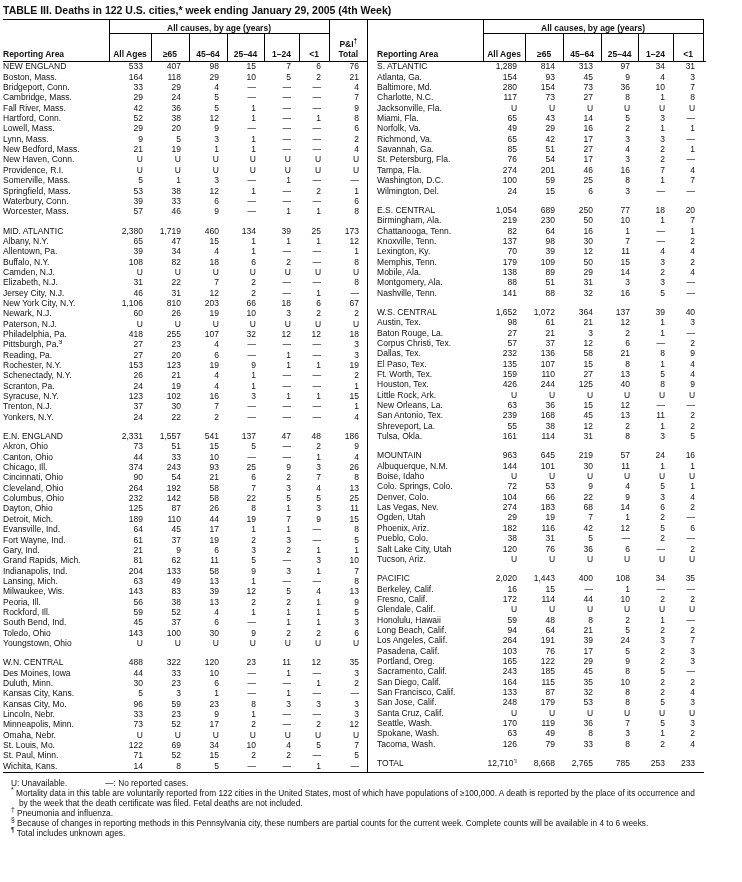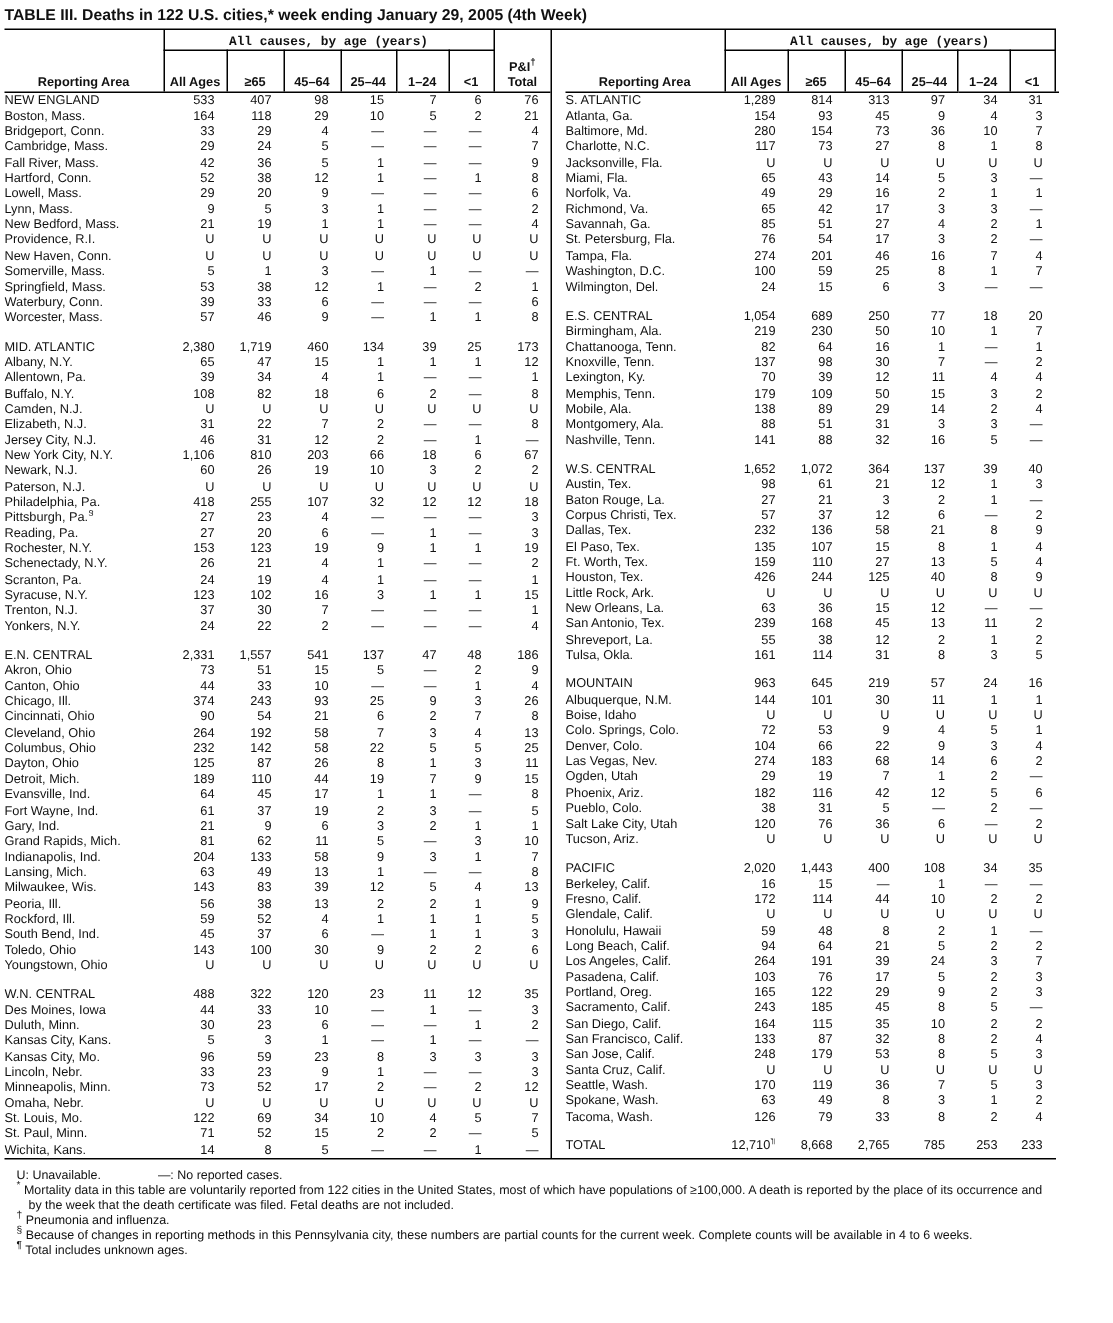--- a/index.html
+++ b/index.html
@@ -13,24 +13,24 @@
   .half{box-sizing:border-box;}
   .half.left{width:366px;}
   .half.right{width:371px;border-left:1px solid #000;padding-left:9px;}
   table.tbl{border-collapse:collapse;table-layout:fixed;width:362px;font-size:8.5px;color:#111;}
   .half.left table.tbl{width:364px;}
   col.c-ra{width:106px;}
   col.c-n1{width:42px;}col.c-n2{width:38px;}col.c-n3{width:38px;}
   col.c-n4{width:37px;}col.c-n5{width:35px;}col.c-n6{width:30px;}col.c-n7{width:38px;}
   thead th{font-weight:bold;padding:0;vertical-align:bottom;line-height:9.5px;}
   tr.group-row th{height:13px;}
-  tr.group-row th.group{border-left:1px solid #000;border-right:1px solid #000;border-bottom:1px solid #000;font-size:8.5px;font-family:Liberation Mono, monospace;}
+  tr.group-row th.group{border-left:1px solid #000;border-right:1px solid #000;border-bottom:1px solid #000;font-size:8.5px;}
   tr.group-row th.h-blank-pi.edge,tr.cols-row th.edge{border-right:1px solid #000;}
   tr.cols-row th{border-bottom:1px solid #000;height:25px;padding-bottom:2px;}
-  tr.cols-row th.ra{text-align:center;}
+  tr.cols-row th.ra{text-align:left;}
   tr.cols-row th.numh{border-left:1px solid #000;text-align:center;}
   tbody td{padding:0;height:10.35px;line-height:9.6px;font-size:8.5px;white-space:nowrap;overflow:hidden;}
   tbody td.ra{text-align:left;}
   tbody td.num{text-align:right;padding-right:8px;}
   tbody tr.gap td{height:9px;}
   sup{font-size:6.5px;line-height:0;}
   .footnotes{margin-top:5px;font-size:8.3px;line-height:10px;color:#111;}
   .legend span.l2{margin-left:38px;}
   .note{padding-left:16px;text-indent:-8px;margin:0;}
   .note sup{font-size:6.8px;}
@@ -157,31 +157,31 @@
               <td class="ra">New Bedford, Mass.</td>
               <td class="num">21</td>
               <td class="num">19</td>
               <td class="num">1</td>
               <td class="num">1</td>
               <td class="num">—</td>
               <td class="num">—</td>
               <td class="num">4</td>
             </tr>
             <tr>
+              <td class="ra">New Haven, Conn.</td>
+              <td class="num">U</td>
+              <td class="num">U</td>
+              <td class="num">U</td>
+              <td class="num">U</td>
+              <td class="num">U</td>
+              <td class="num">U</td>
+              <td class="num">U</td>
+            </tr>
+            <tr>
               <td class="ra">Providence, R.I.</td>
-              <td class="num">U</td>
-              <td class="num">U</td>
-              <td class="num">U</td>
-              <td class="num">U</td>
-              <td class="num">U</td>
-              <td class="num">U</td>
-              <td class="num">U</td>
-            </tr>
-            <tr>
-              <td class="ra">New Haven, Conn.</td>
               <td class="num">U</td>
               <td class="num">U</td>
               <td class="num">U</td>
               <td class="num">U</td>
               <td class="num">U</td>
               <td class="num">U</td>
               <td class="num">U</td>
             </tr>
             <tr>
               <td class="ra">Somerville, Mass.</td>
@@ -413,21 +413,21 @@
               <td class="num">2</td>
               <td class="num">—</td>
               <td class="num">—</td>
               <td class="num">—</td>
               <td class="num">4</td>
             </tr>
             <tr class="gap">
               <td colspan="8"></td>
             </tr>
             <tr>
-              <td class="ra">E.N. CENTRAL</td>
+              <td class="ra">E.N. ENGLAND</td>
               <td class="num">2,331</td>
               <td class="num">1,557</td>
               <td class="num">541</td>
               <td class="num">137</td>
               <td class="num">47</td>
               <td class="num">48</td>
               <td class="num">186</td>
             </tr>
             <tr>
               <td class="ra">Akron, Ohio</td>

